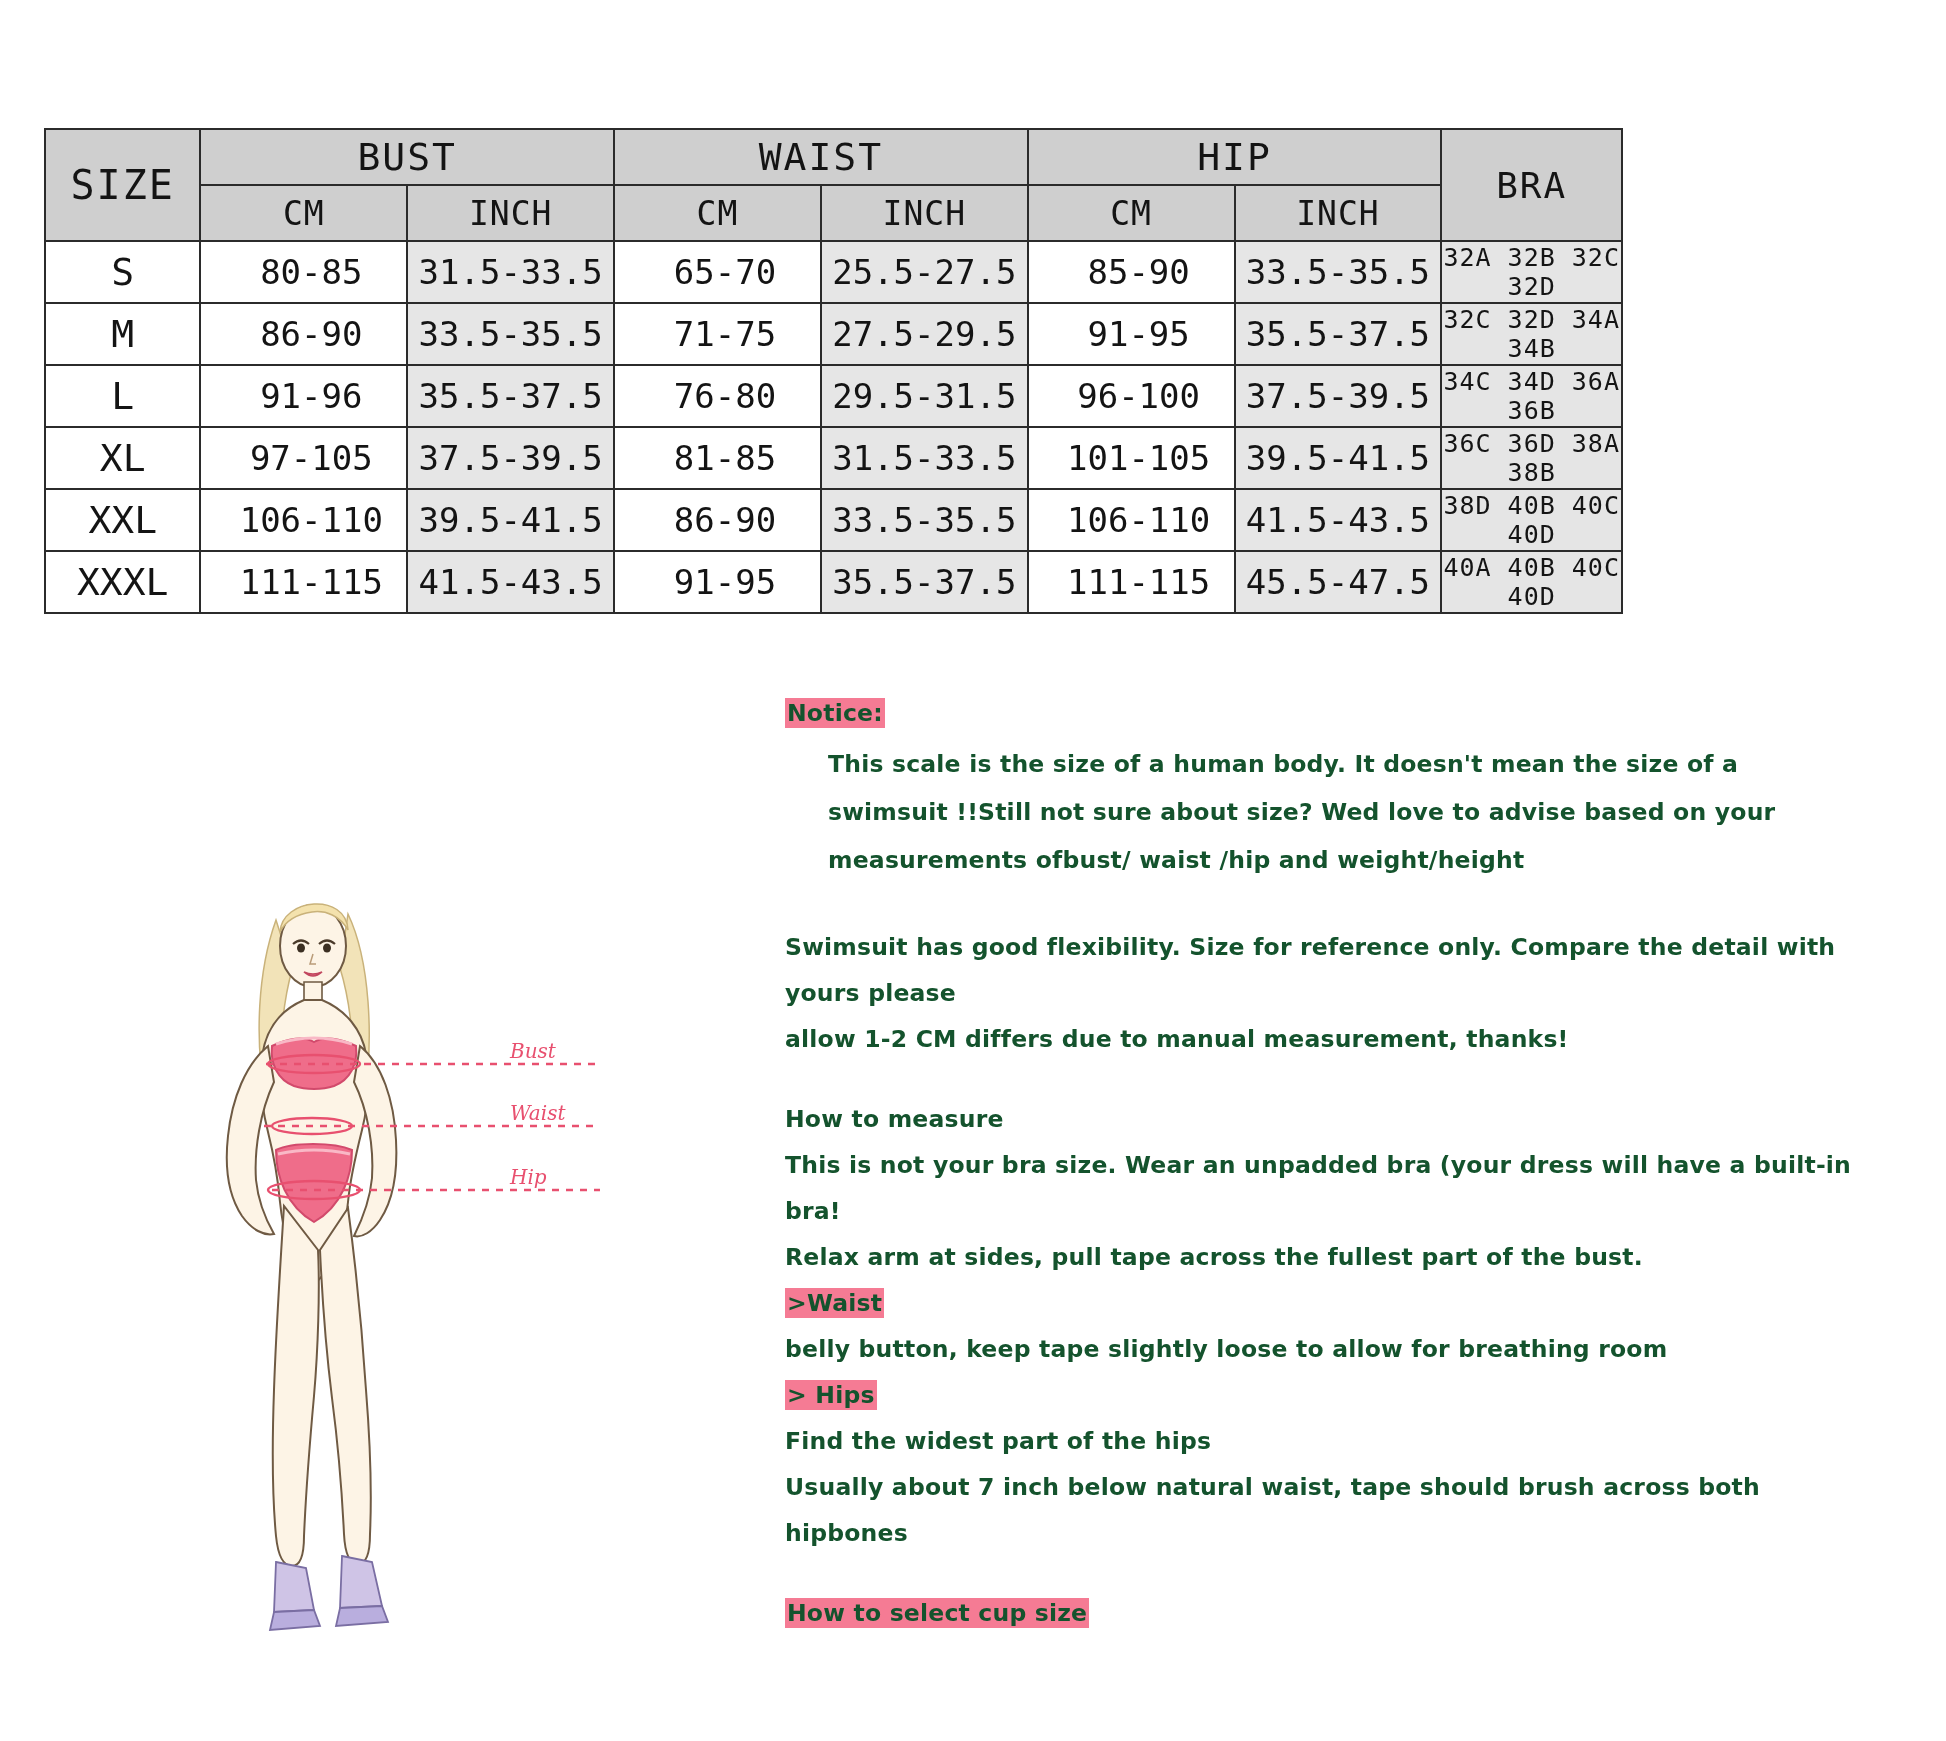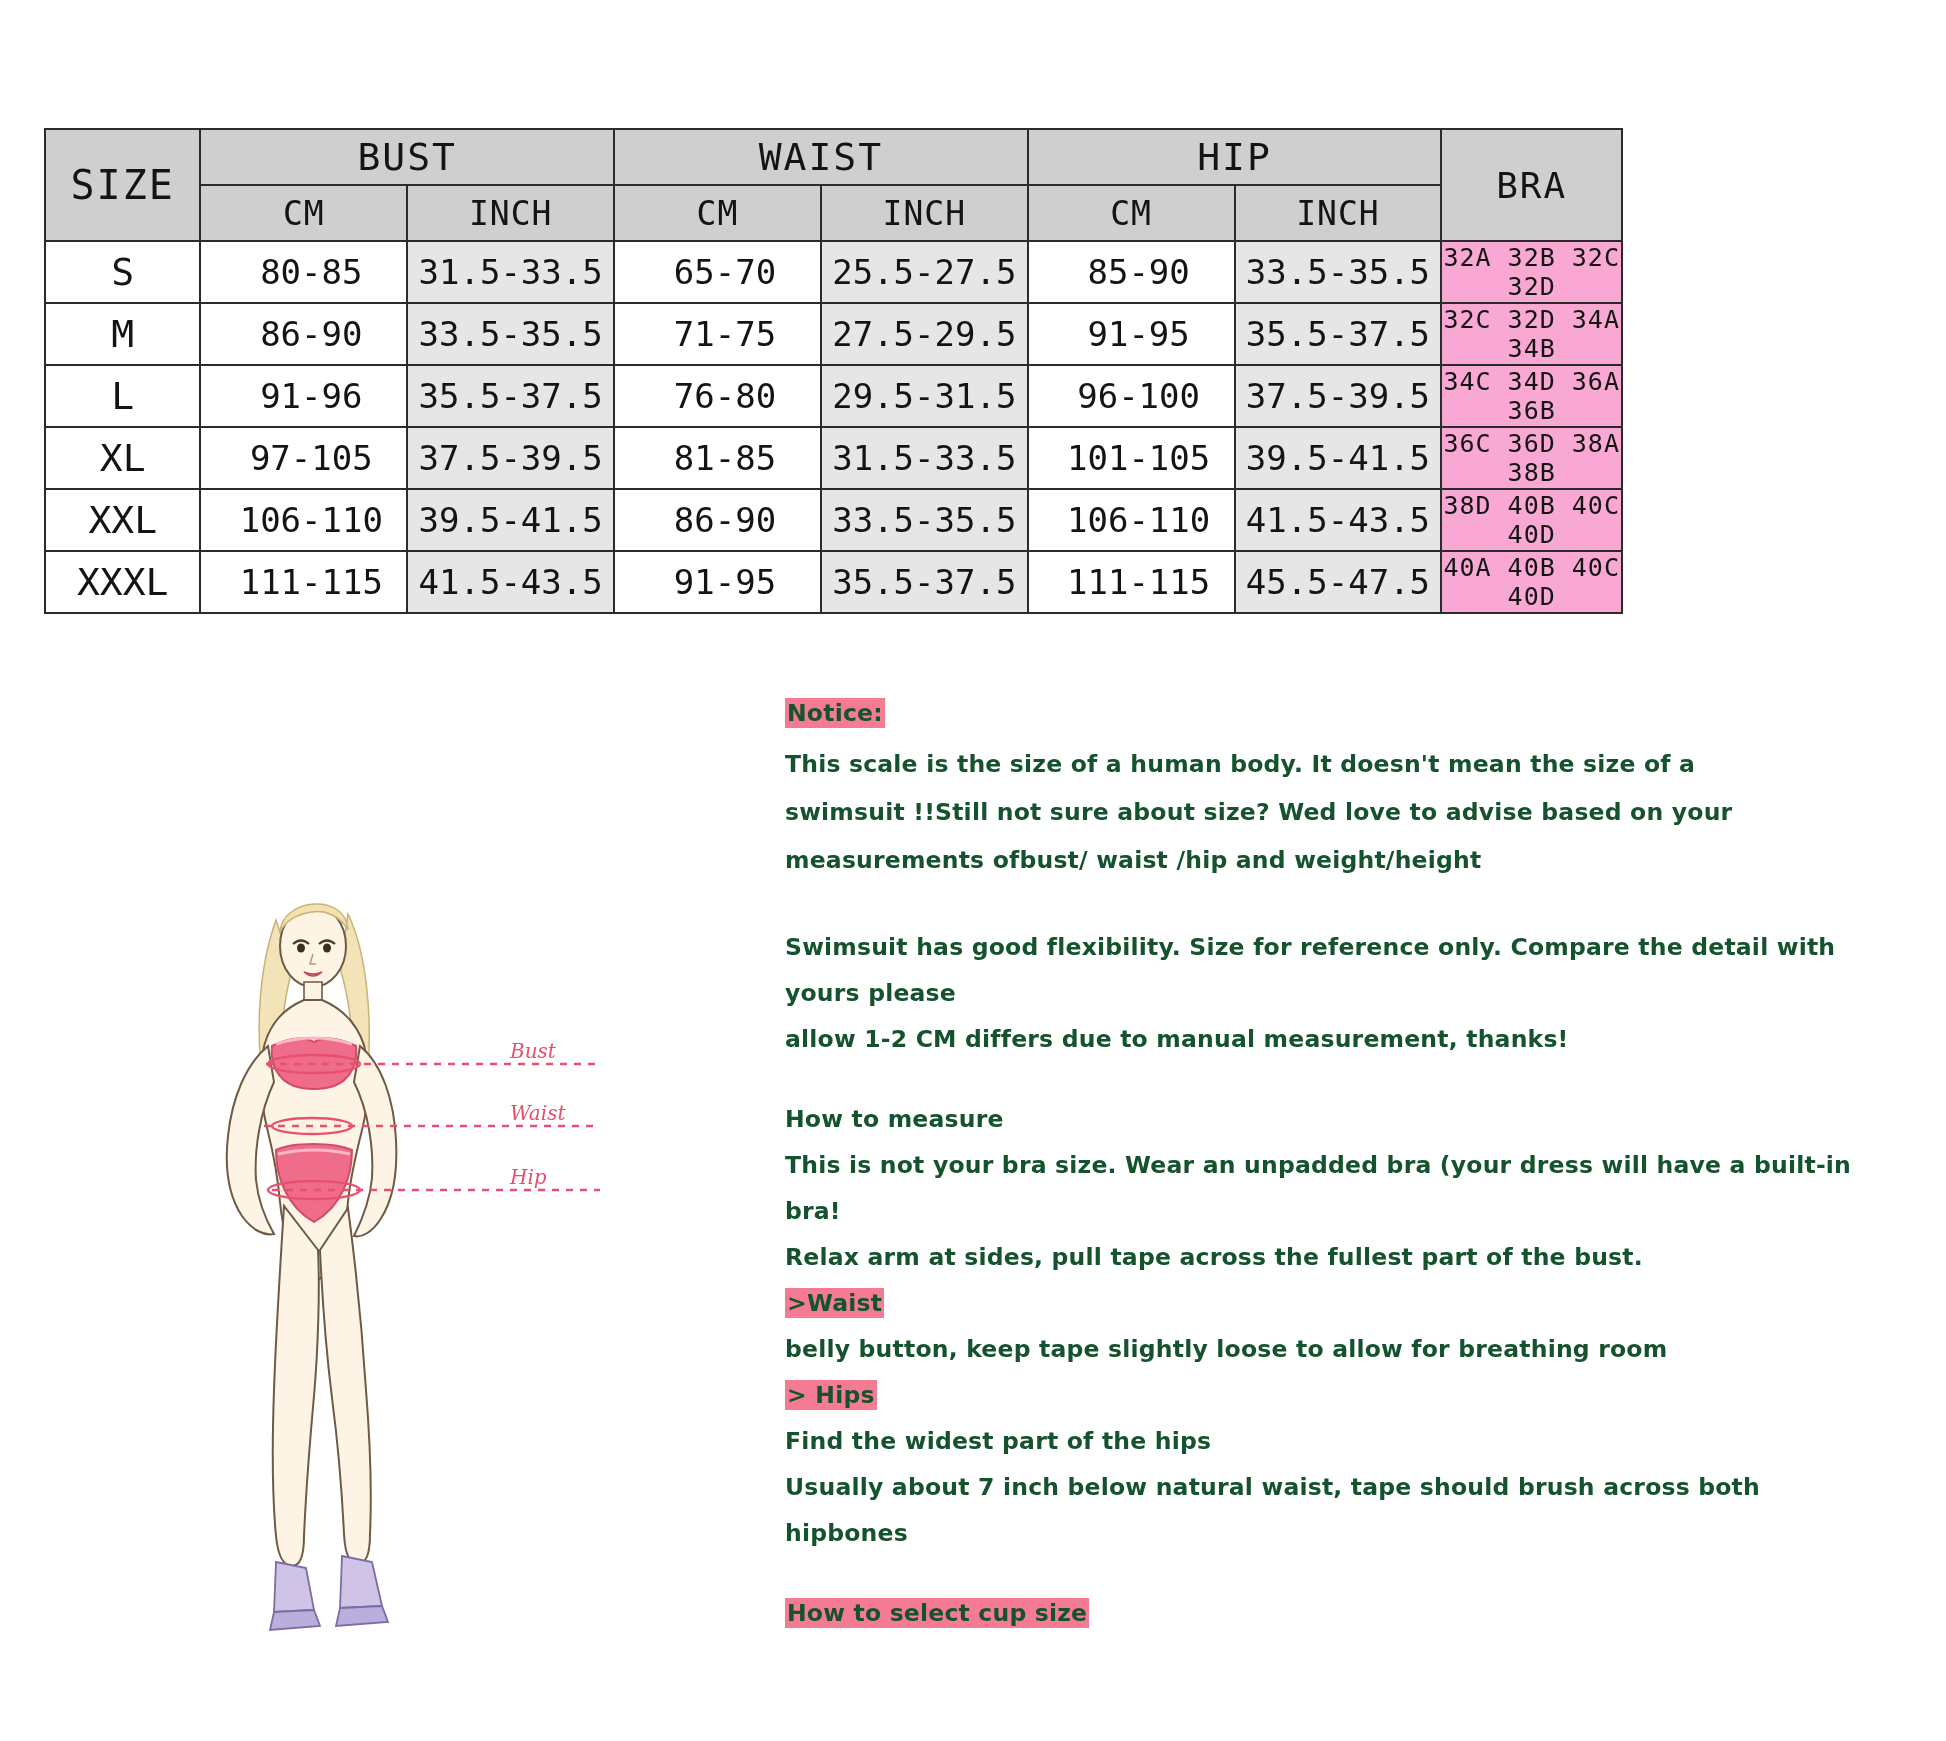--- a/index.html
+++ b/index.html
@@ -69,21 +69,21 @@
     padding-left: 16px;
   }
   td.cell.inch {
     background: #e6e6e6;
   }
   td.cell.size-label {
     background: #ffffff;
     font-size: 38px;
   }
   td.cell.bra {
-    background: #f9a8d4;
+    background: #e5e5e5;
     font-size: 25px;
     letter-spacing: 1px;
     text-align: center;
   }
 
   
   .lower {
     position: absolute;
     left: 0;
     top: 690px;
@@ -119,21 +119,21 @@
   .hl {
     background: #f57b94;
     display: inline;
     padding: 1px 2px;
   }
   .notice-title {
     margin-bottom: 4px !important;
   }
   .gap-lg { height: 40px; }
   .gap-md { height: 34px; }
-  .block-lead p { line-height: 48px; }
+  .block-lead p { line-height: 48px; margin-left: 43px; }
 </style>
 </head>
 <body>
 
 <div class="table-wrap">
   <table class="size-table">
     <thead>
       <tr>
         <th class="hdr-grey col-size" rowspan="2">SIZE</th>
         <th class="hdr-grey hdr-top" colspan="2">BUST</th>

